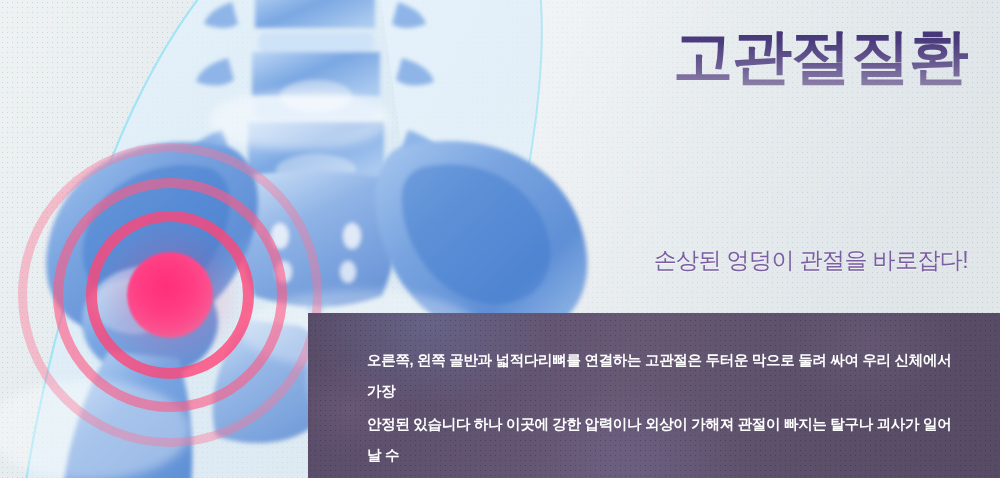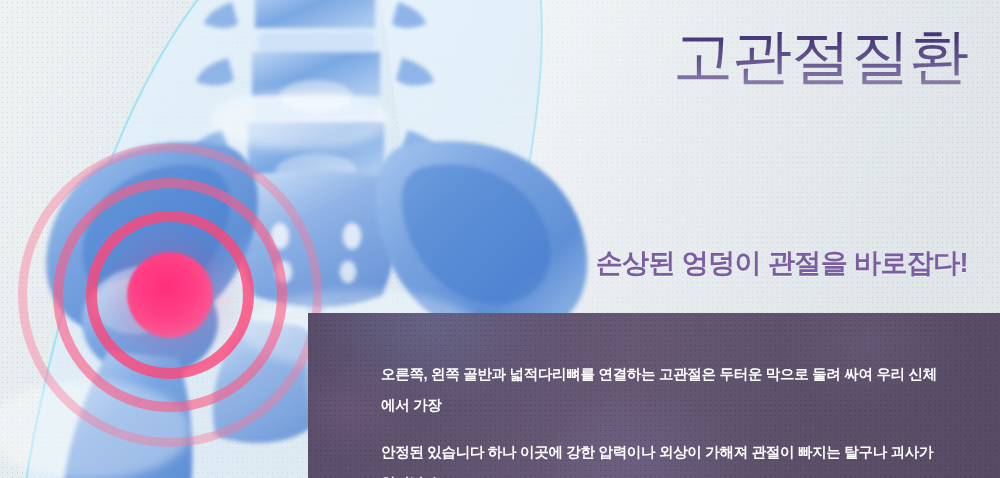--- a/index.html
+++ b/index.html
@@ -87,37 +87,37 @@
     border-radius: 50%;
     background: radial-gradient(circle, rgba(255,60,120,0.32) 0%, rgba(255,60,120,0) 70%);
   }
 
   
   .title {
     position: absolute;
     right: 32px;
     top: 22px;
     font-size: 60px;
-    font-weight: normal;
+    font-weight: bold;
     letter-spacing: -1px;
     line-height: 1.15;
     background: linear-gradient(180deg, #3f3170 0%, #4b3c7d 28%, #6b5c93 62%, #9387ac 100%);
     -webkit-background-clip: text;
     background-clip: text;
     color: transparent;
     -webkit-text-fill-color: transparent;
     white-space: nowrap;
   }
 
   .subtitle {
     position: absolute;
     right: 32px;
     top: 245px;
-    font-size: 27px;
-    font-weight: bold;
+    font-size: 23px;
+    font-weight: normal;
     letter-spacing: -0.6px;
     color: #7b5ea2;
     white-space: nowrap;
     text-shadow: 0 1px 0 rgba(255,255,255,0.55);
   }
 
   
   .panel {
     position: absolute;
     left: 308px;
@@ -151,21 +151,21 @@
     position: absolute;
     left: 57px;
     top: 30px;
     width: 600px;
     color: #ffffff;
     font-size: 14.5px;
     font-weight: bold;
     line-height: 31px;
     letter-spacing: -0.3px;
   }
-  .panel-text p { margin: 16px; }
+  .panel-text p { margin: 2px; }
 </style>
 </head>
 <body>
 
 <div id="banner">
 
   <div class="bg-base"></div>
   <div class="bg-dots"></div>
   <div class="bg-sheen"></div>
 

